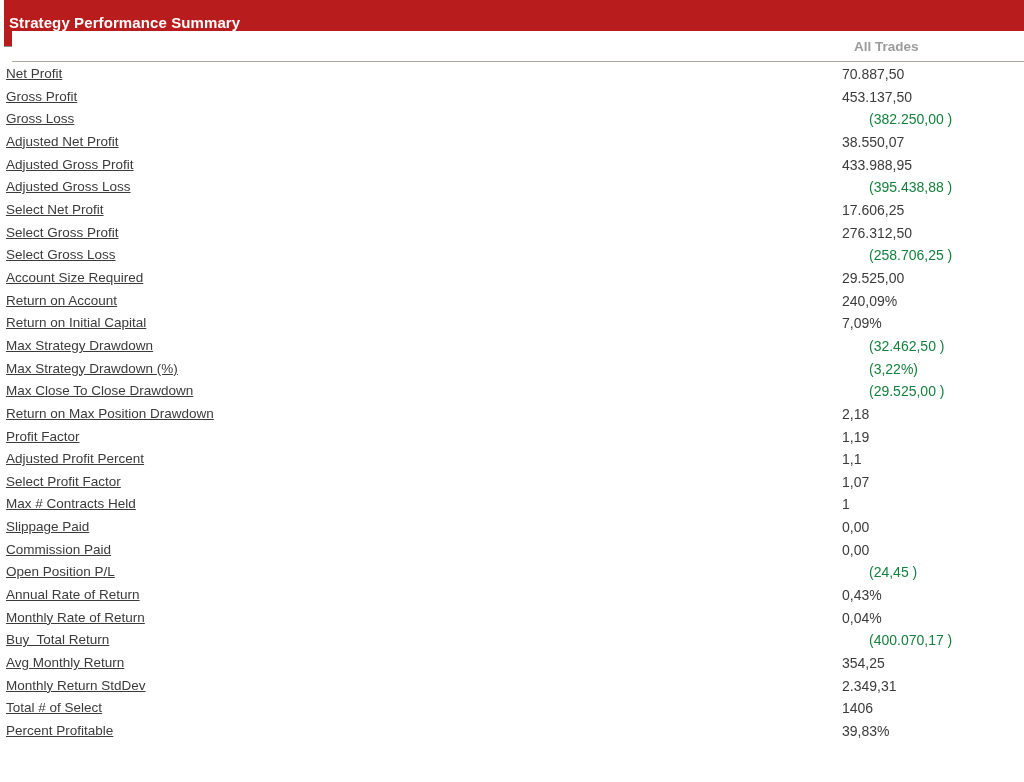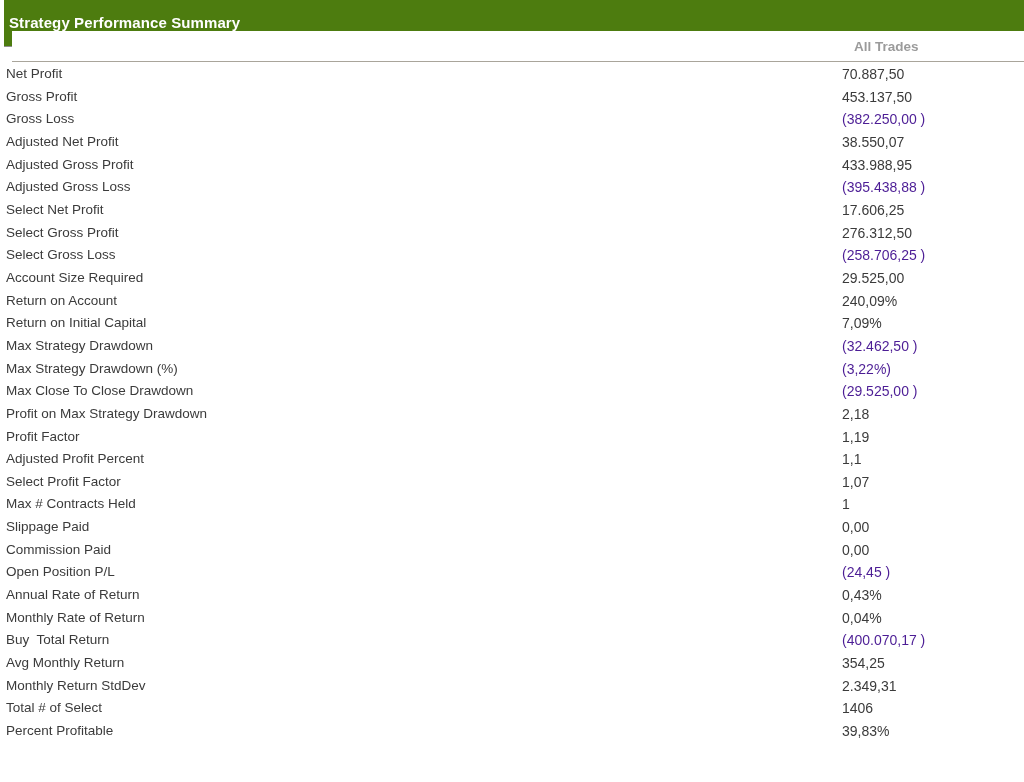--- a/index.html
+++ b/index.html
@@ -21,21 +21,21 @@
     position: relative;
     background: #ffffff;
   }
   
   .title-bar {
     position: absolute;
     left: 4px;
     top: 0px;
     width: 1020px;
     height: 47px;
-    background: #4d7c0f;
+    background: #b91c1c;
     box-sizing: border-box;
     border-bottom: 1px solid #8f8f8f;
     display: flex;
     align-items: center;
   }
   .title-bar .title-text {
     color: #ffffff;
     font-size: 15px;
     font-weight: bold;
     letter-spacing: 0.1px;
@@ -81,33 +81,35 @@
   }
   .row .label {
     position: absolute;
     left: 6px;
     top: 0;
     height: 22.66px;
     line-height: 22.66px;
     font-size: 13.5px;
     color: #3b3b3b;
     white-space: pre;
+    text-decoration: underline;
   }
   .row .value {
     position: absolute;
     left: 842px;
     top: 0;
     height: 22.66px;
     line-height: 22.66px;
     font-size: 14px;
     color: #3b3b3b;
     white-space: pre;
   }
   .row .value.negative {
-    color: #4c1d95;
+    color: #15803d;
+    margin-left: 27px;
   }
 </style>
 </head>
 <body>
 
 <div class="report">
 
   <div class="title-bar">
     <span class="title-text">Strategy Performance Summary</span>
   </div>
@@ -171,21 +173,21 @@
       </div>
       <div class="row">
         <span class="label">Max Strategy Drawdown (%)</span>
         <span class="value negative">(3,22%)</span>
       </div>
       <div class="row">
         <span class="label">Max Close To Close Drawdown</span>
         <span class="value negative">(29.525,00 )</span>
       </div>
       <div class="row">
-        <span class="label">Profit on Max Strategy Drawdown</span>
+        <span class="label">Return on Max Position Drawdown</span>
         <span class="value">2,18</span>
       </div>
       <div class="row">
         <span class="label">Profit Factor</span>
         <span class="value">1,19</span>
       </div>
       <div class="row">
         <span class="label">Adjusted Profit Percent</span>
         <span class="value">1,1</span>
       </div>

